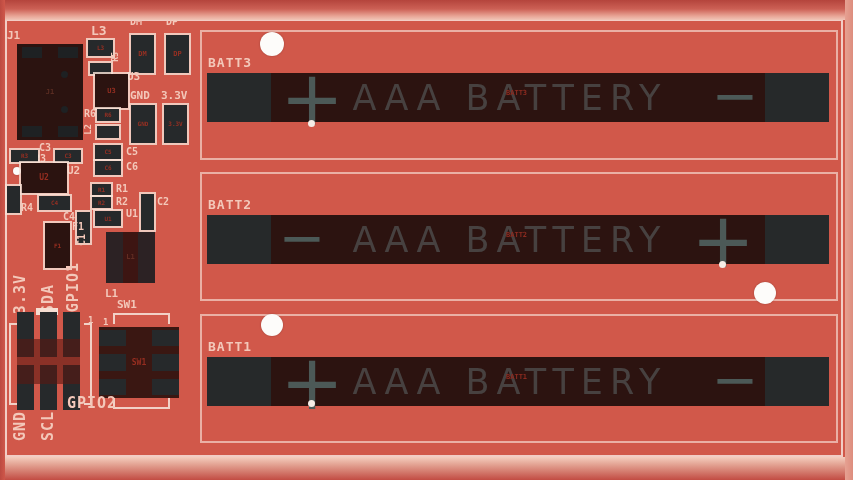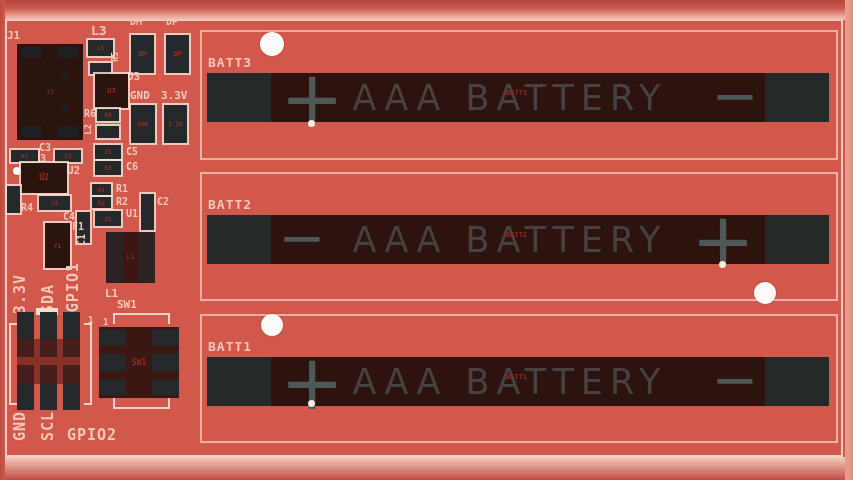--- a/index.html
+++ b/index.html
@@ -172,21 +172,21 @@
     <div class="pad" style="left:0;top:27px;width:27px;height:17px;"></div>
     <div class="pad" style="left:0;top:52px;width:27px;height:16px;"></div>
     <div class="pad" style="left:53px;top:3px;width:27px;height:16px;"></div>
     <div class="pad" style="left:53px;top:27px;width:27px;height:17px;"></div>
     <div class="pad" style="left:53px;top:52px;width:27px;height:16px;"></div>
     <div class="inner inner-red" style="font-size:8px;">SW1</div>
   </div>
 
   <div class="silk vtext" style="left:13px;top:411px;font-size:15px;letter-spacing:1px;">GND</div>
   <div class="silk vtext" style="left:41px;top:411px;font-size:15px;letter-spacing:1px;">SCL</div>
-  <div class="silk" style="left:67px;top:428px;font-size:15px;letter-spacing:1px;">GPIO2</div>
+  <div class="silk" style="left:67px;top:396px;font-size:15px;letter-spacing:1px;">GPIO2</div>
 
   <div class="box" style="left:200px;top:30px;width:634px;height:126px;">
     <div class="silk" style="left:6px;top:24px;font-size:13px;letter-spacing:1px;">BATT3</div>
     <div class="bar" style="left:5px;top:41px;width:622px;height:49px;">
       <div class="bar-pad" style="left:0;"></div>
       <div class="bar-pad" style="left:558px;"></div>
       <div class="pol pol-plus" style="left:105px;">+</div>
       <div class="pol pol-minus" style="left:528px;">−</div>
       <div class="aaa">AAA BATTERY</div>
       <div class="desig">BATT3</div>

